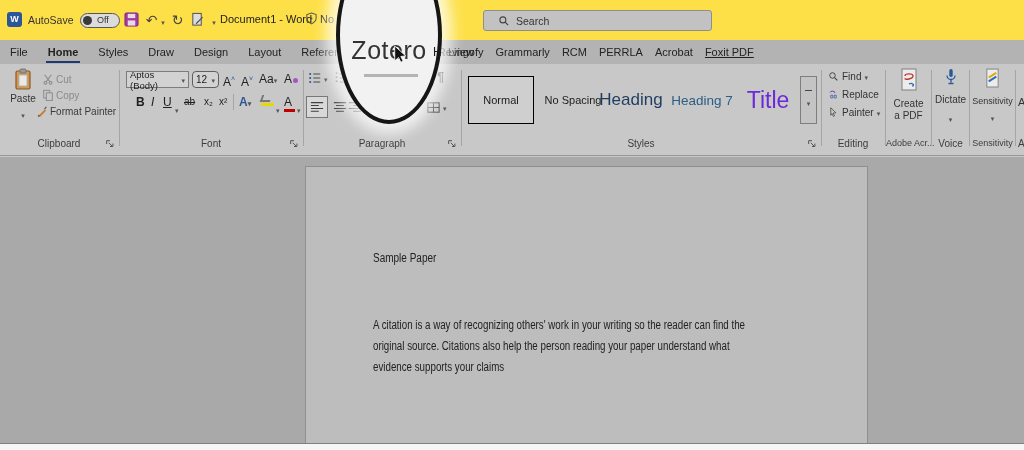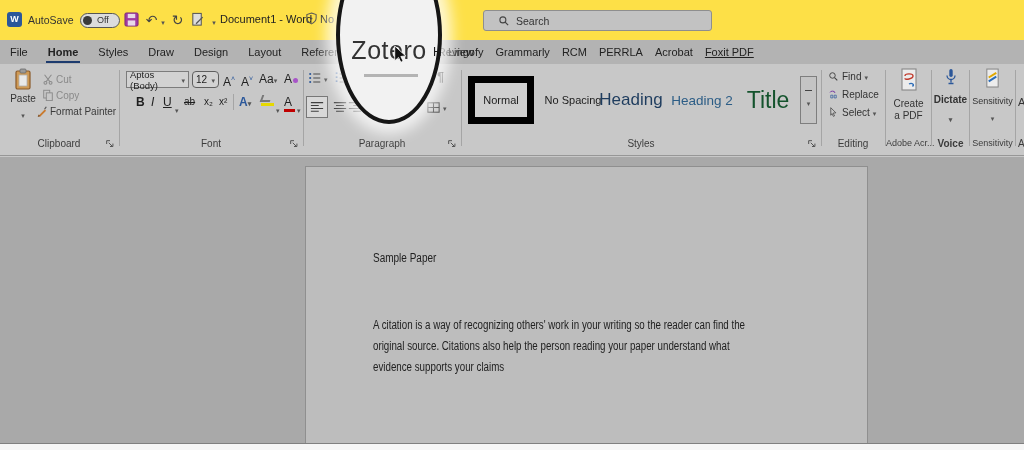--- a/index.html
+++ b/index.html
@@ -42,26 +42,26 @@
   .icon-btn { position:absolute; display:flex; align-items:center; gap:2px; font-size:10px; color:#3a3a3a; white-space:nowrap; }
   .gray { color:#8a8a8a; }
   .combo { position:absolute; height:17px; border:1px solid #7c7c7c; background:#d2d2d2; display:flex; align-items:center; justify-content:space-between; padding:0 3px; font-size:10px; color:#222; }
   .combo.round { border-radius:4px; border-color:#5f5f5f; }
   .fbtn { position:absolute; font-size:12px; color:#1f1f1f; line-height:14px; }
   .pilcrow { font-size:13px; color:#333; }
   .alignbox { position:absolute; width:22px; height:22px; border:1px solid #777; background:#d8d8d8; display:flex; align-items:center; justify-content:center; }
 
   
   .style-item { position:absolute; top:12px; height:48px; display:flex; align-items:center; justify-content:center; white-space:nowrap; }
-  .style-item.sel { border:7px solid #000000; background:#cfcfcf; }
+  .style-item.sel { border:1px solid #000000; background:#cfcfcf; }
   .st-normal { font-size:11px; color:#1c1c1c; }
   .st-nospacing { font-size:11px; color:#1c1c1c; }
   .st-heading { font-size:17px; color:#1e3c5e; }
   .st-heading2 { font-size:13.5px; color:#2c5d86; }
-  .st-title { font-size:23px; color:#14532d;text-align:right; }
+  .st-title { font-size:23px; color:#6d28d9;text-align:right; }
   .more-btn { position:absolute; left:338px; top:12px; width:17px; height:48px; border:1px solid #7e7e7e; background:#c4c4c4; display:flex; flex-direction:column; align-items:center; justify-content:center; gap:1px; }
   .more-btn .bar { width:7px; height:1.5px; background:#444; }
 
   .stackrow { position:absolute; left:6px; display:flex; align-items:center; gap:3px; font-size:10px; color:#333; white-space:nowrap; }
   .bigbtn-label { position:absolute; width:100%; text-align:center; font-size:10px; color:#333; line-height:12px; }
 
   
   .mag-circle { position:absolute; left:336px; top:-54px; width:106px; height:178px; background:#f2f2f2; border:4px solid #161616; border-radius:50%; box-shadow:0 0 14px 10px rgba(255,255,255,0.75); z-index:50; }
   .mag-tab { position:absolute; left:0; right:0; top:86px; text-align:center; font-size:25px; color:#333; letter-spacing:0.5px; }
   .mag-underline { position:absolute; left:24px; top:124px; width:54px; height:3px; background:#b4b4b4; }
@@ -379,21 +379,21 @@
       <svg class="launcher" width="10" height="10">
           <use href="#sym-launcher"></use>
         </svg>
     </div>
     <div class="sep" style="left:461px;"></div>
 
     <div class="group" style="left:462px;width:358px;">
       <div class="style-item sel st-normal" style="left:6px;width:66px;">Normal</div>
       <div class="style-item st-nospacing" style="left:80px;width:62px;">No Spacing</div>
       <div class="style-item st-heading" style="left:136px;width:66px;text-align:right;">Heading</div>
-      <div class="style-item st-heading2" style="left:210px;width:60px;">Heading 2</div>
+      <div class="style-item st-heading2" style="left:210px;width:60px;">Heading 7</div>
       <div class="style-item st-title" style="left:278px;width:56px;">Title</div>
       <div class="more-btn">
         <div class="bar"></div>
         <span class="dd"></span>
       </div>
       <div class="grp-lbl">Styles</div>
       <svg class="launcher" width="10" height="10">
           <use href="#sym-launcher"></use>
         </svg>
     </div>
@@ -410,40 +410,40 @@
       <div class="stackrow" style="top:25px;">
         <svg class="svg-i" width="11" height="11">
             <use href="#sym-replace"></use>
           </svg>
         <span>Replace</span>
       </div>
       <div class="stackrow" style="top:43px;">
         <svg class="svg-i" width="11" height="11">
             <use href="#sym-select"></use>
           </svg>
-        <span>Select</span>
+        <span>Painter</span>
         <span class="dd"></span>
       </div>
       <div class="grp-lbl">Editing</div>
     </div>
     <div class="sep" style="left:885px;"></div>
 
     <div class="group" style="left:886px;width:45px;">
       <div style="position:absolute;left:0;top:4px;width:100%;">
         <svg class="svg-i" style="margin:0 auto;display:block;" width="20" height="24">
             <use href="#sym-pdf"></use>
           </svg>
         <div class="bigbtn-label" style="top:30px;">Create</div>
         <div class="bigbtn-label" style="top:42px;">a PDF</div>
       </div>
       <div class="grp-lbl" style="font-size:9px;">Adobe Acr...</div>
     </div>
     <div class="sep" style="left:931px;"></div>
 
-    <div class="group" style="left:932px;width:37px;font-weight:bold;">
+    <div class="group" style="left:932px;width:37px;">
       <div style="position:absolute;left:0;top:4px;width:100%;">
         <svg class="svg-i" style="margin:0 auto;display:block;" width="16" height="18">
             <use href="#sym-mic"></use>
           </svg>
         <div class="bigbtn-label" style="top:26px;">Dictate</div>
         <div style="position:absolute;top:40px;width:100%;text-align:center;"><span class="dd"></span></div>
       </div>
       <div class="grp-lbl">Voice</div>
     </div>
     <div class="sep" style="left:969px;"></div>

